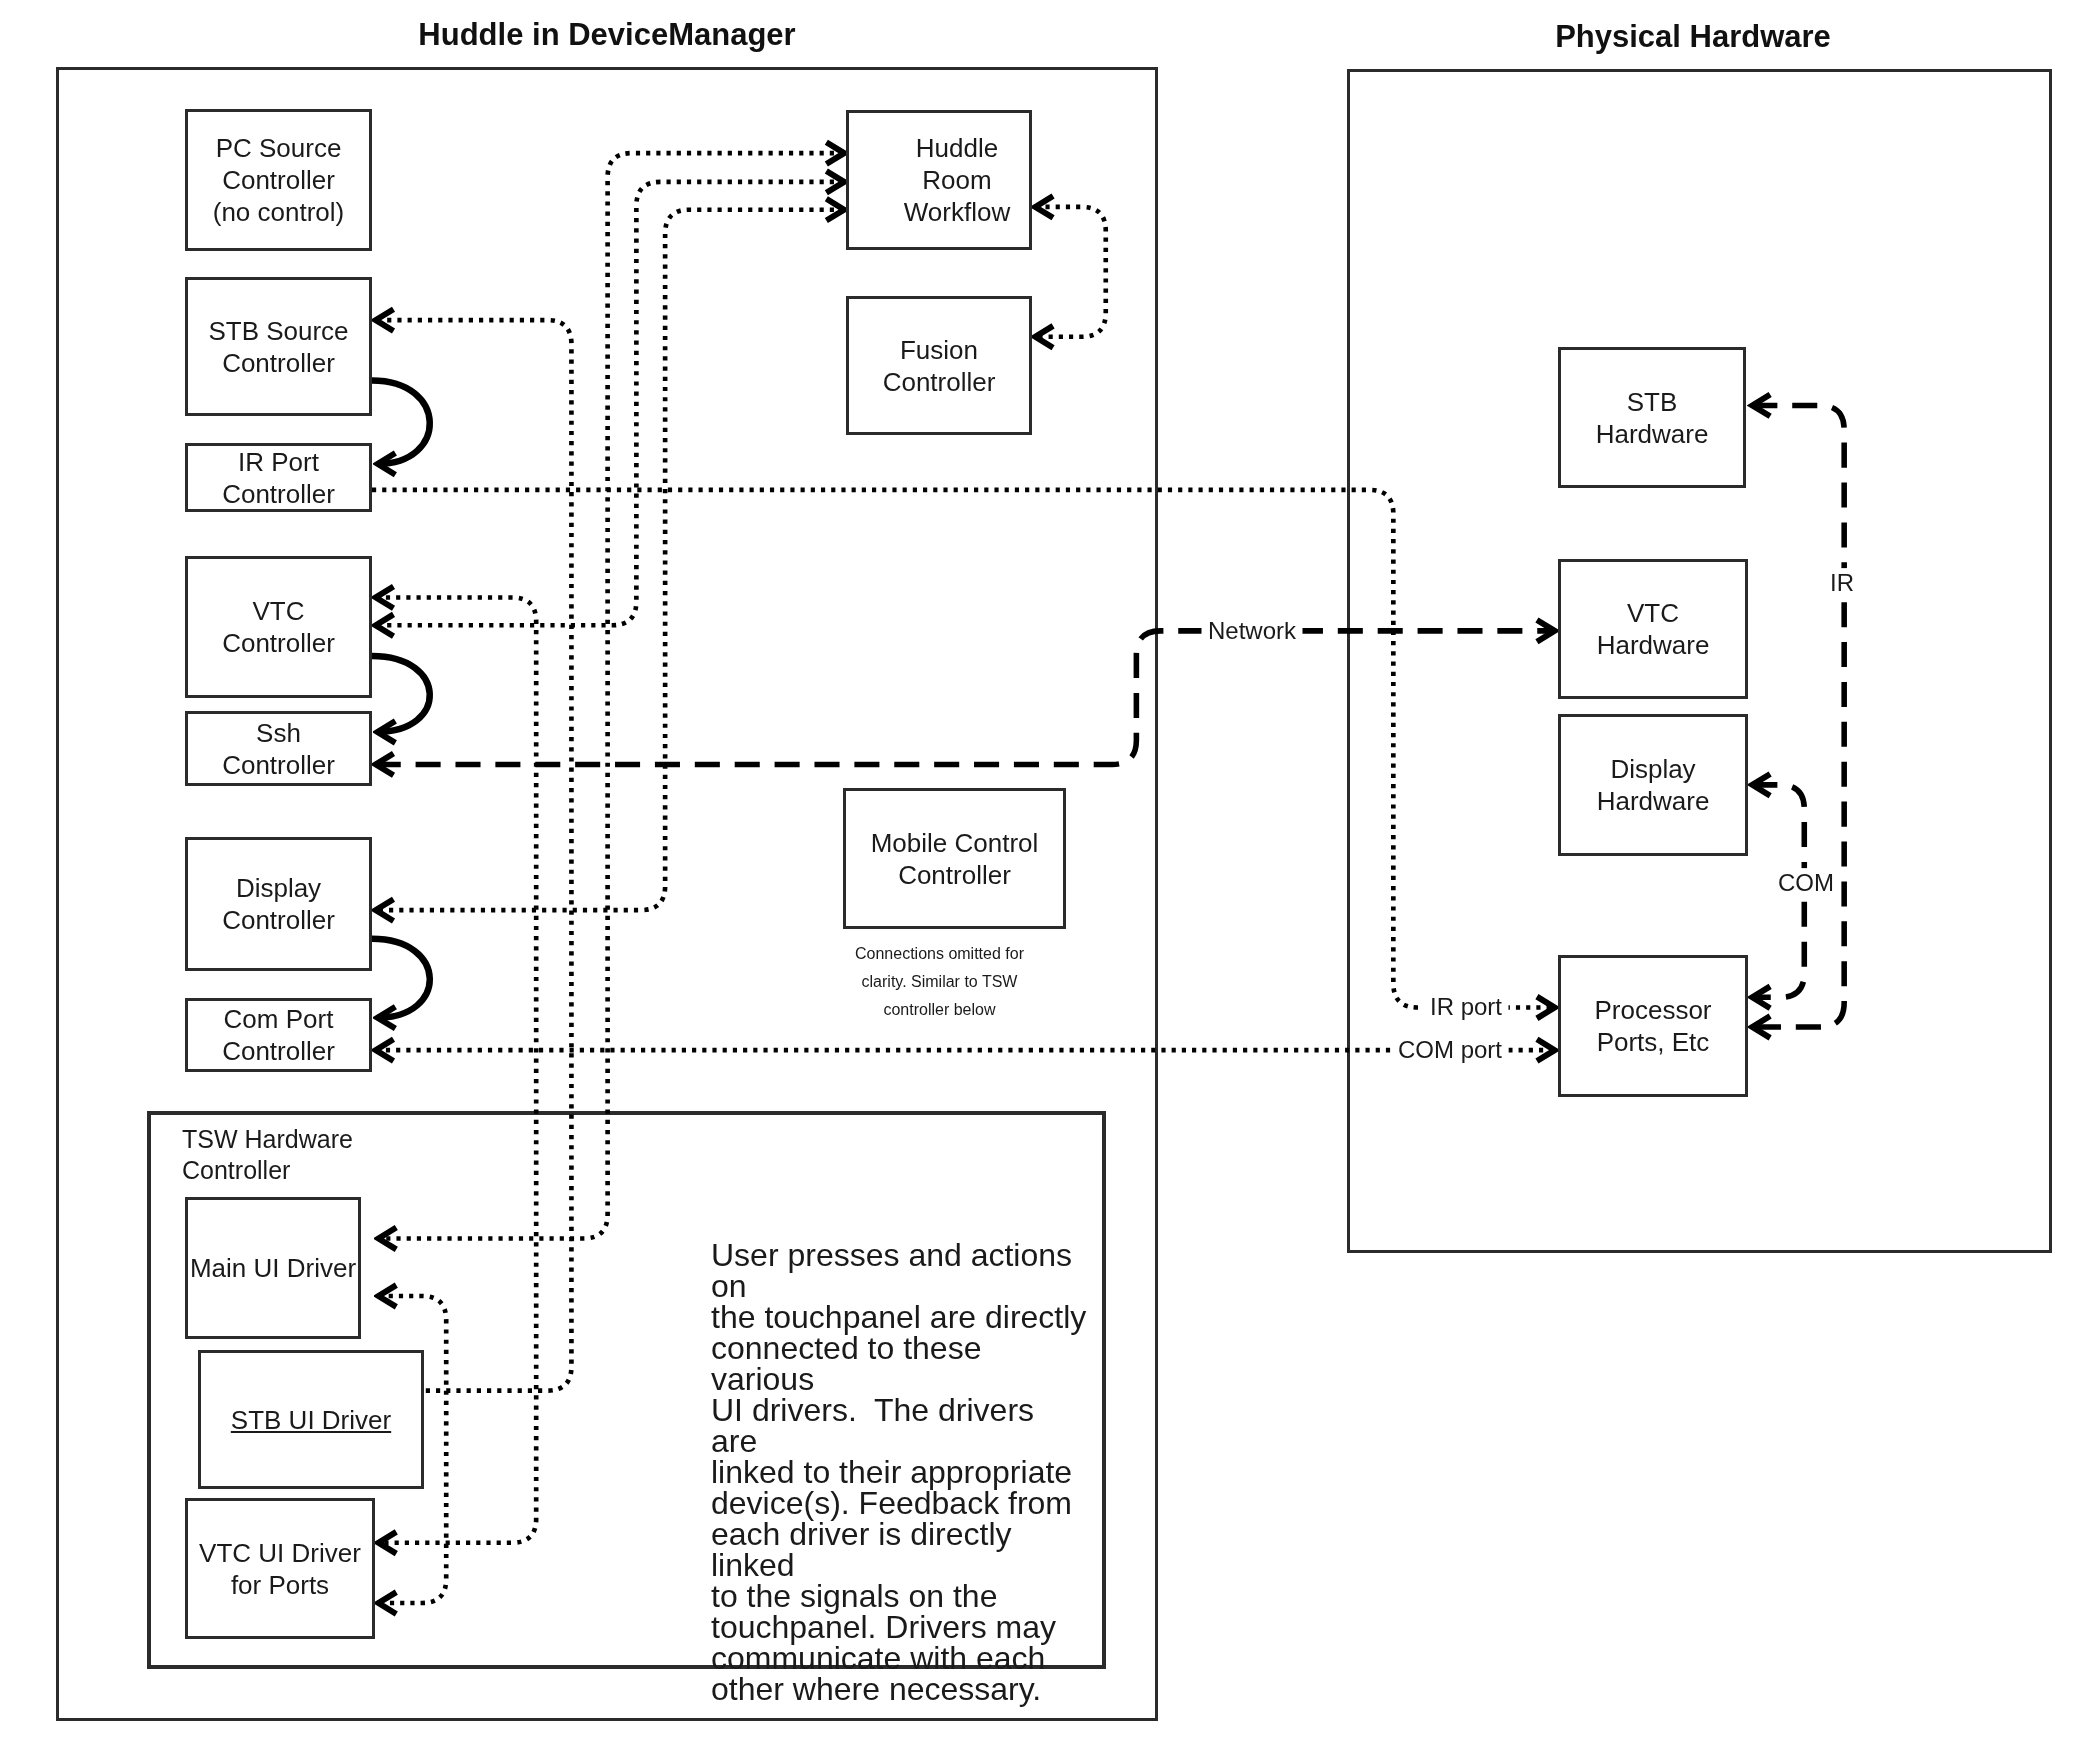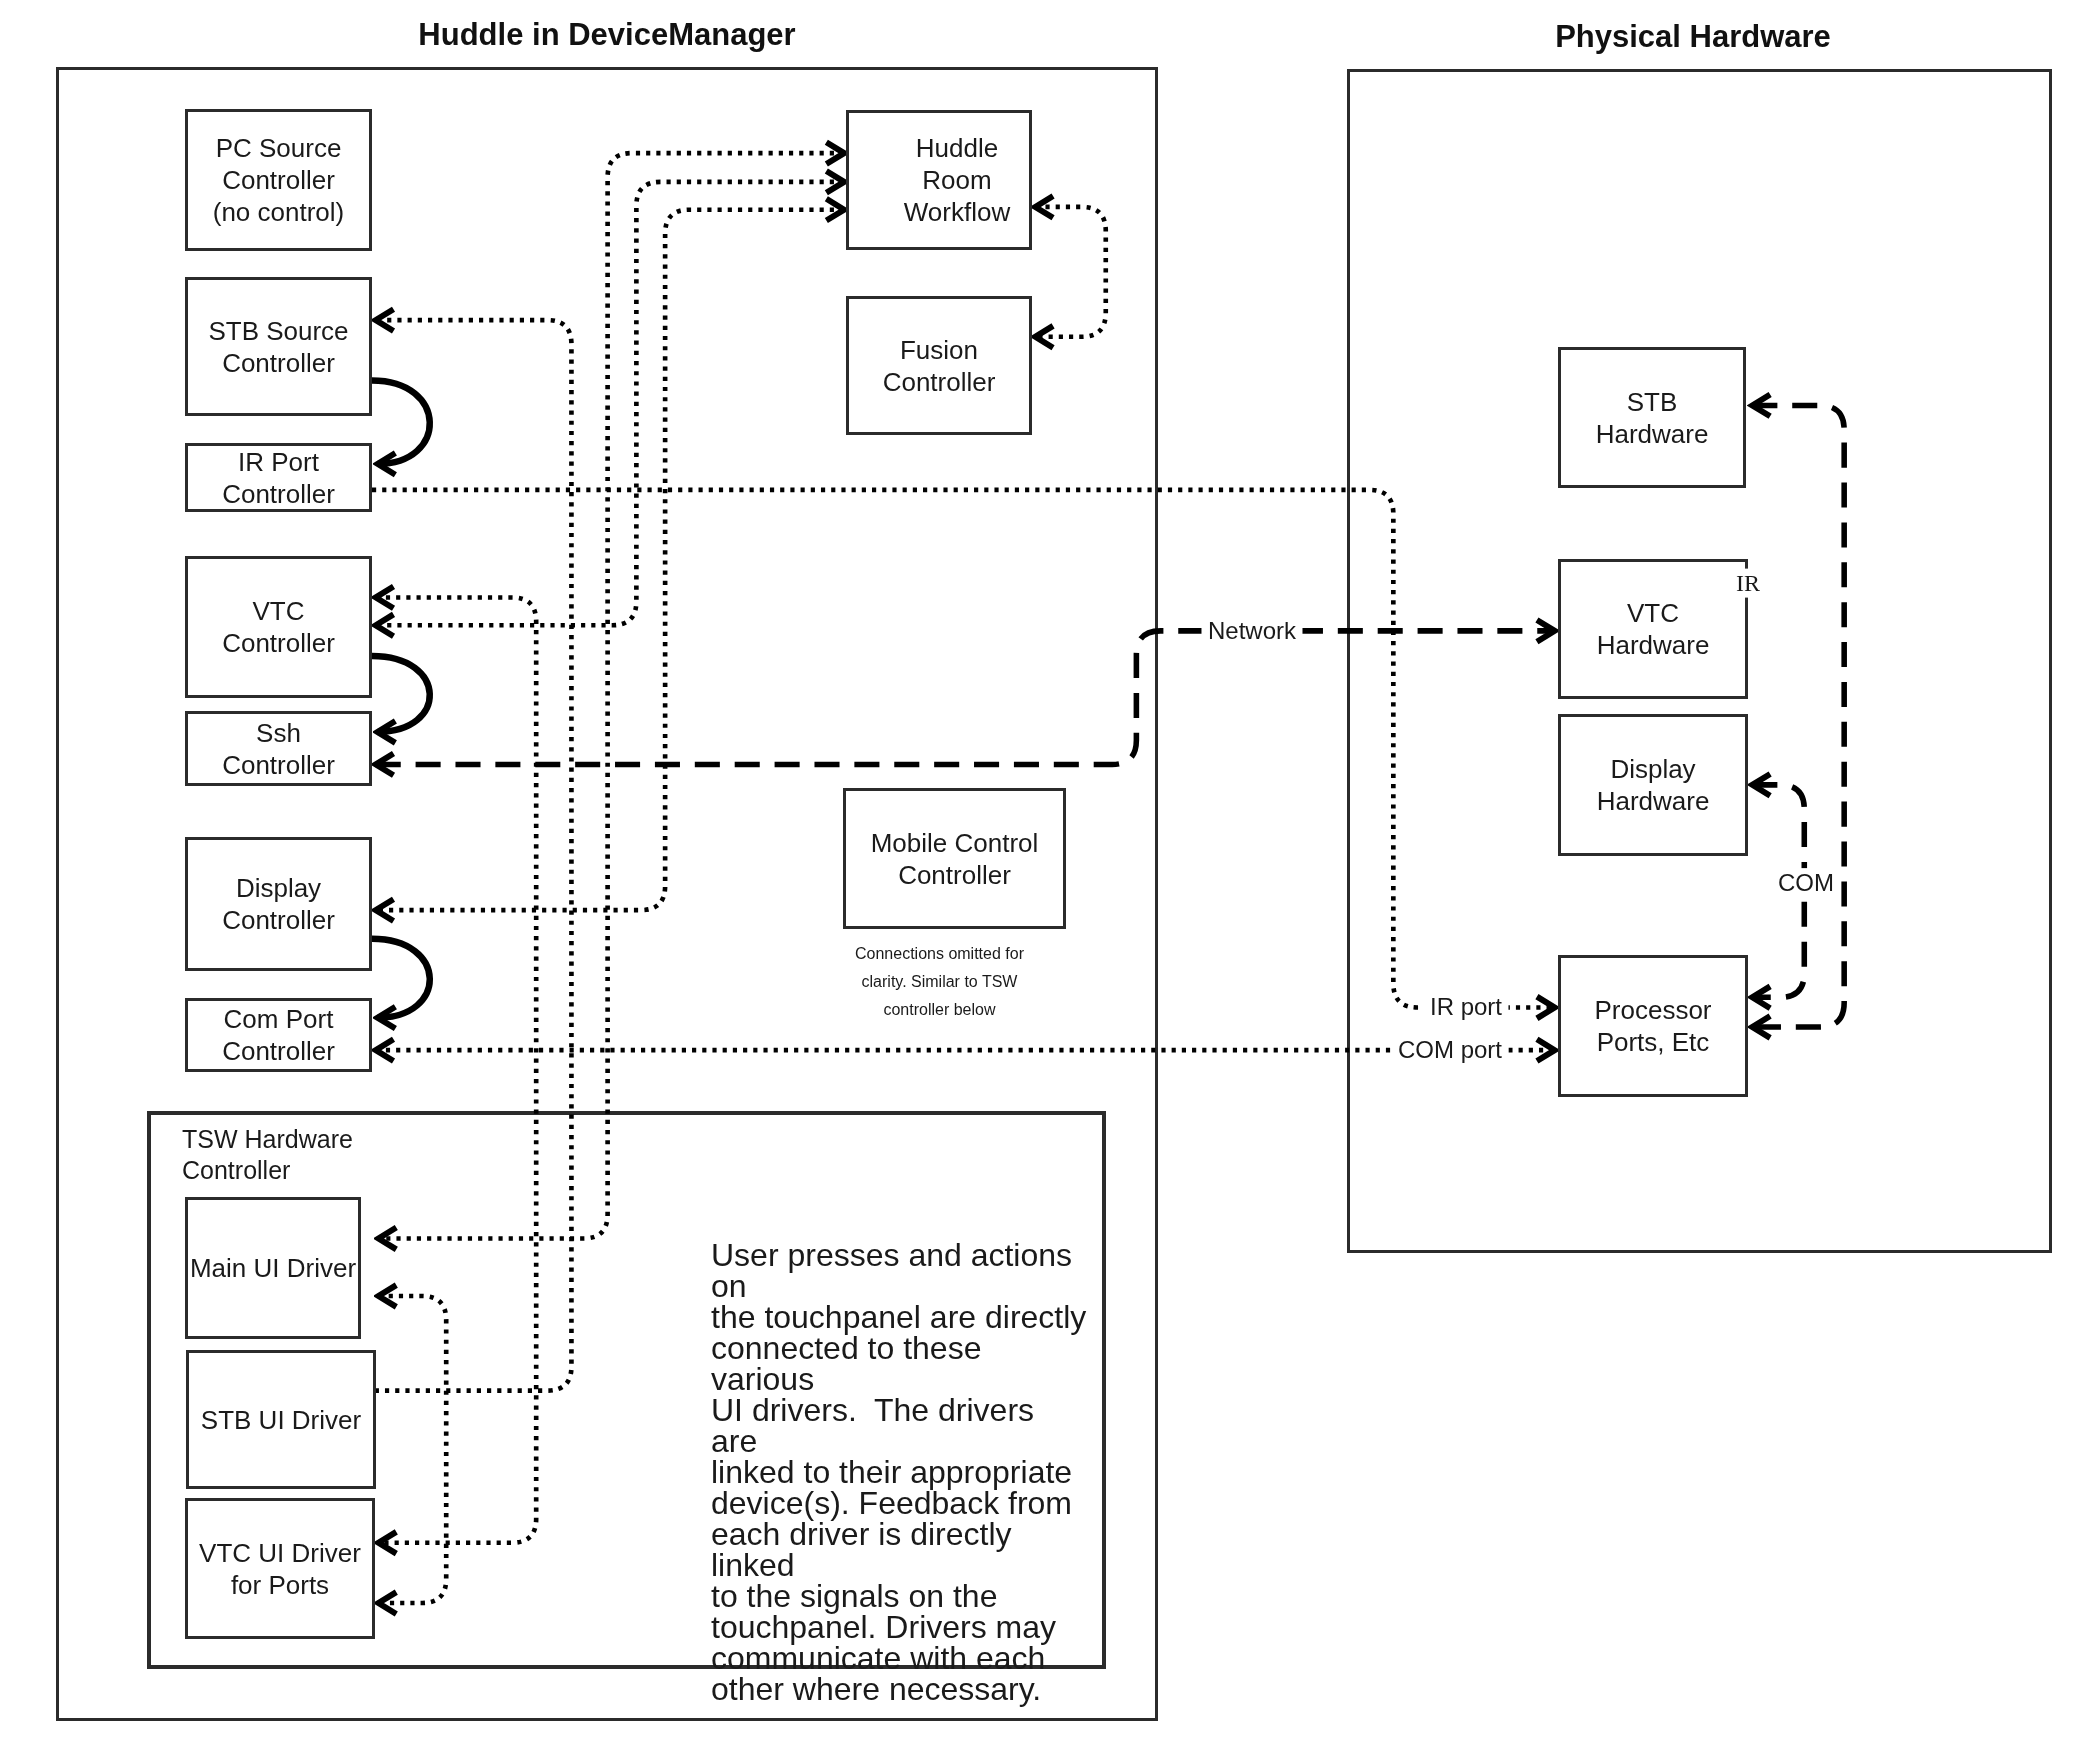--- a/index.html
+++ b/index.html
@@ -154,21 +154,21 @@
 Controller</div>
   <div class="box" style="left:843px; top:788px; width:223px; height:141px;">Mobile Control
 Controller</div>
   <div class="note-text" style="left:754px; top:940px; width:371px;">Connections omitted for
 clarity. Similar to TSW
 controller below</div>
 
   <div class="container-label" style="left:182px; top:1124px;">TSW Hardware
 Controller</div>
   <div class="box" style="left:185px; top:1197px; width:176px; height:142px;">Main UI Driver</div>
-  <div class="box" style="left:186px; top:1350px; width:190px; height:139px;">STB UI Driver</div>
+  <div class="box" style="left:198px; top:1350px; width:226px; height:139px;text-decoration:underline;">STB UI Driver</div>
   <div class="box" style="left:185px; top:1498px; width:190px; height:141px;">VTC UI Driver
 for Ports</div>
   <div class="annotation-text" style="left:711px; top:1240px; width:376px;">User presses and actions on
 the touchpanel are directly
 connected to these various
 UI drivers.  The drivers are
 linked to their appropriate
 device(s). Feedback from
 each driver is directly linked
 to the signals on the
@@ -179,19 +179,19 @@
   <div class="box" style="left:1558px; top:347px; width:188px; height:141px;">STB
 Hardware</div>
   <div class="box" style="left:1558px; top:559px; width:190px; height:140px;">VTC
 Hardware</div>
   <div class="box" style="left:1558px; top:714px; width:190px; height:142px;">Display
 Hardware</div>
   <div class="box" style="left:1558px; top:955px; width:190px; height:142px;">Processor
 Ports, Etc</div>
 
   <div class="wire-label" style="left:1252px; top:631px;">Network</div>
-  <div class="wire-label" style="left:1748px; top:583px;font-family:Liberation Serif, serif;">IR</div>
+  <div class="wire-label" style="left:1842px; top:583px;">IR</div>
   <div class="wire-label" style="left:1806px; top:883px;">COM</div>
   <div class="wire-label" style="left:1466px; top:1007px;">IR port</div>
   <div class="wire-label" style="left:1450px; top:1050px;">COM port</div>
 
 </div>
 
 
 </body></html>

